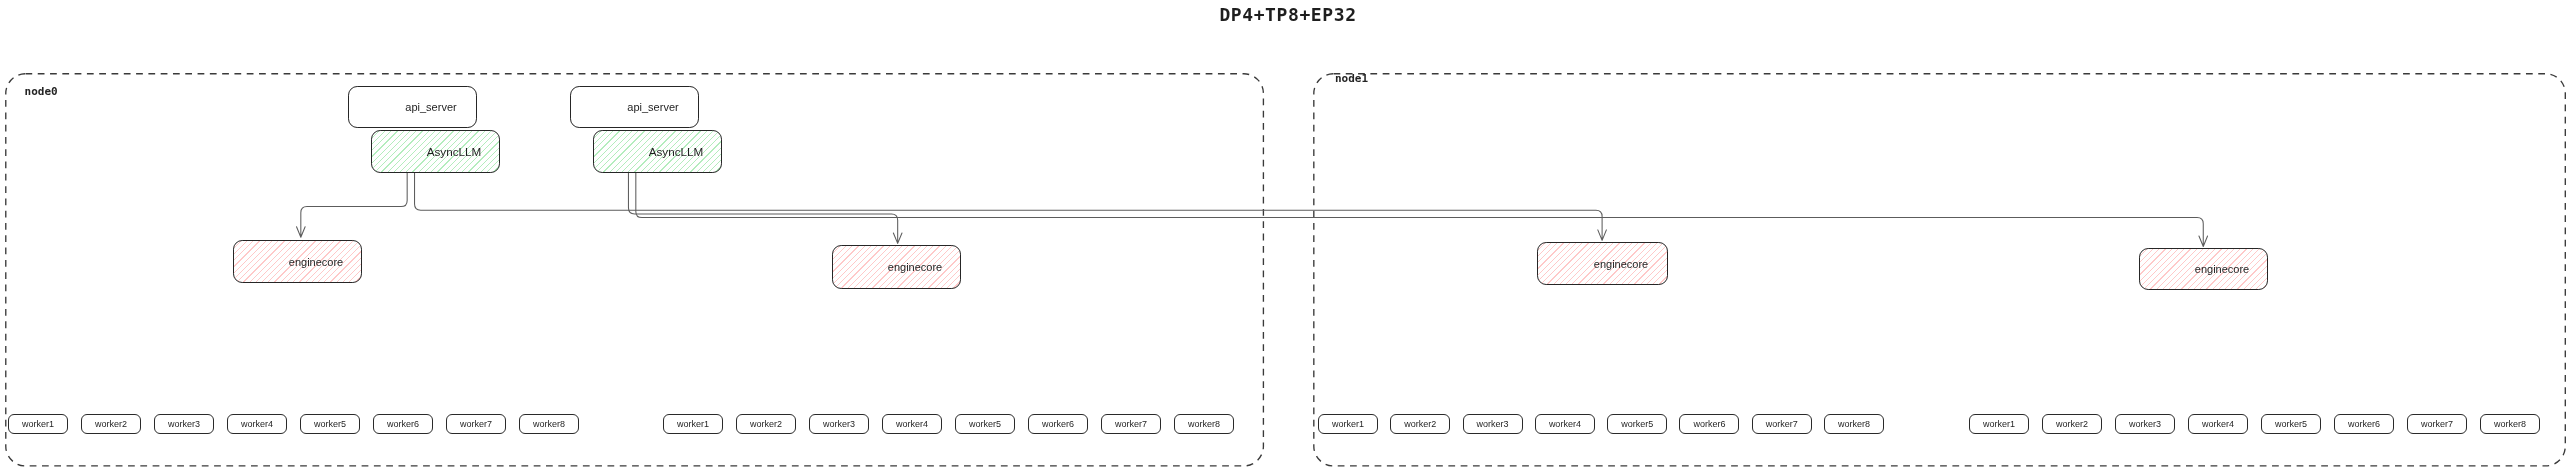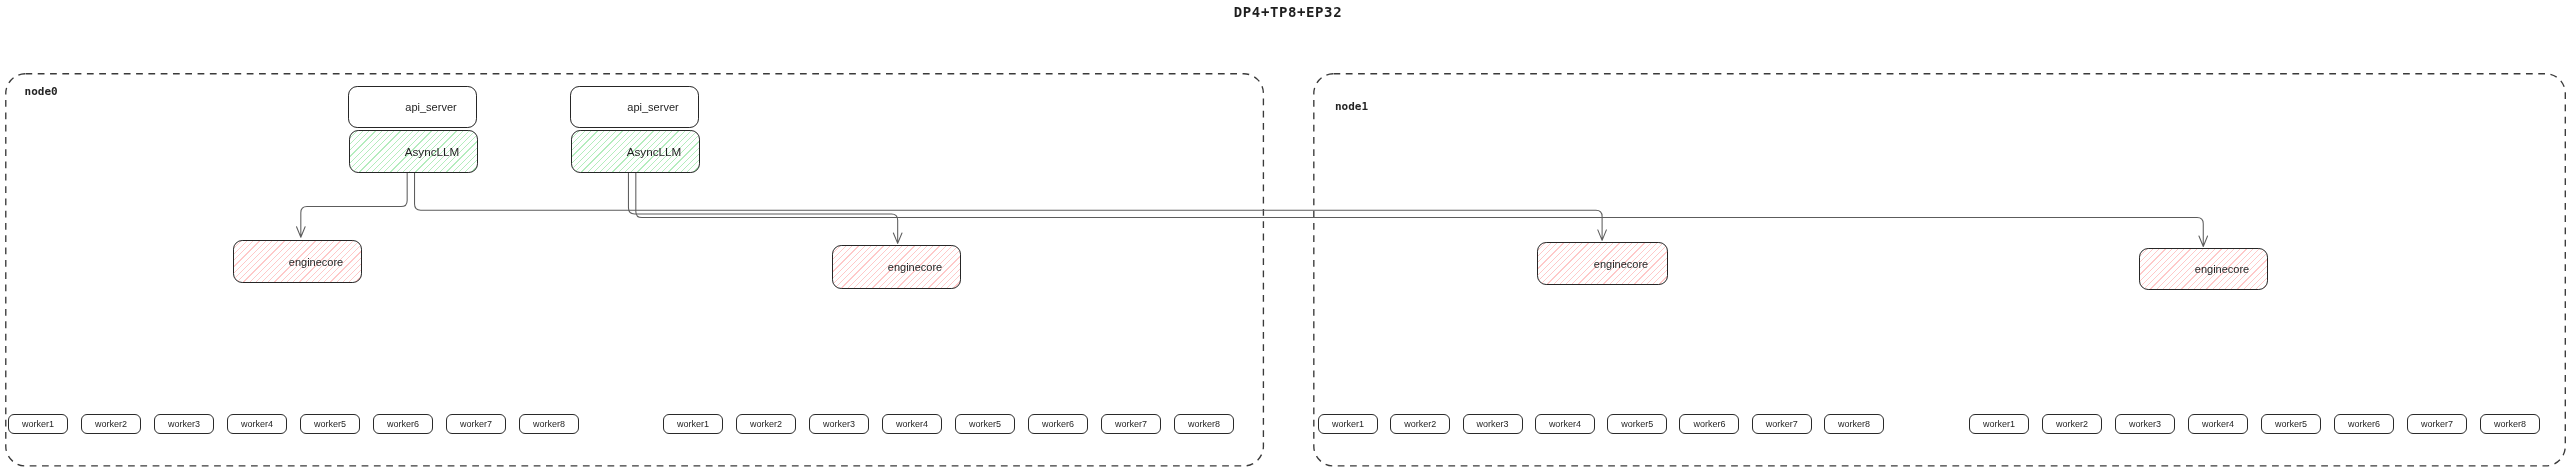--- a/index.html
+++ b/index.html
@@ -8,21 +8,21 @@
     width:2576px;height:469px;
     background:#ffffff;
     font-family:"Liberation Sans",sans-serif;
     color:#1e1e1e;
     overflow:hidden;
   }
   .title{
     position:absolute;top:3.7px;left:0;width:100%;
     text-align:center;
     font-family:"DejaVu Sans Mono",monospace;
-    font-size:14px;font-weight:700;letter-spacing:0.6px;
+    font-size:18px;font-weight:700;letter-spacing:0.6px;
     color:#1e1e1e;
   }
   .overlay{position:absolute;left:0;top:0;width:2576px;height:469px;}
   .node-rect{fill:none;stroke:#3a3a3a;stroke-width:2.2;}
   .conn{fill:none;stroke:#5c5c5c;stroke-width:1.7;stroke-linecap:round;stroke-linejoin:round;}
   .node-label{
     position:absolute;
     font-family:"DejaVu Sans Mono",monospace;
     font-size:11px;font-weight:600;color:#242424;
   }
@@ -32,20 +32,21 @@
     border:1.5px solid #262626;
     border-radius:9.2px;
     background-color:#ffffff;
     display:flex;align-items:center;justify-content:center;
     font-size:11px;color:#1e1e1e;padding-left:37px;
   }
   .box.hatch-green{
     background-image:repeating-linear-gradient(135deg,
       rgba(105,219,124,0.50) 0px, rgba(105,219,124,0.50) 0.9px,
       rgba(0,0,0,0) 0.9px, rgba(0,0,0,0) 4.4px);
+    margin-left:22px;
   }
   .box.hatch-red{
     background-image:repeating-linear-gradient(135deg,
       rgba(255,135,135,0.45) 0px, rgba(255,135,135,0.45) 0.9px,
       rgba(0,0,0,0) 0.9px, rgba(0,0,0,0) 4.4px);
   }
   .worker-row{
     position:absolute;
     display:flex;
   }
@@ -77,21 +78,21 @@
     <path class="conn" d="M 661 281 L 661 326 Q 661 336 651 336 L 498 336 Q 488 336 488 346 L 488 384 M 481 369 L 488 386 L 495 369"></path>
 
     <path class="conn" d="M 673 281 L 673 332 Q 673 342 683 342 L 2595 342 Q 2605 342 2605 352 L 2605 389 M 2598 374 L 2605 391 L 2612 374"></path>
 
     <path class="conn" d="M 1021 281 L 1021 338 Q 1021 348 1031 348 L 1449 348 Q 1459 348 1459 358 L 1459 394 M 1452 379 L 1459 396 L 1466 379"></path>
 
     <path class="conn" d="M 1033 281 L 1033 344 Q 1033 354 1043 354 L 3573 354 Q 3583 354 3583 364 L 3583 399 M 3576 384 L 3583 401 L 3590 384"></path>
   </svg>
 
   <span class="node-label" style="left:24.6px;top:85px;">node0</span>
-  <span class="node-label" style="left:1335px;top:100px;">node1</span>
+  <span class="node-label" style="left:1335px;top:72px;">node1</span>
 
   <div class="box" style="left:348px;top:86px;width:129px;height:42px;">api_server</div>
   <div class="box hatch-green" style="left:349px;top:130px;width:129px;height:43px;font-size:11.7px;">AsyncLLM</div>
 
   <div class="box" style="left:570px;top:86px;width:129px;height:42px;">api_server</div>
   <div class="box hatch-green" style="left:571px;top:130px;width:129px;height:43px;font-size:11.7px;">AsyncLLM</div>
 
   <div class="box hatch-red" style="left:233px;top:240px;width:129px;height:43px;">enginecore</div>
   <div class="box hatch-red" style="left:832px;top:245px;width:129px;height:44px;">enginecore</div>
   <div class="box hatch-red" style="left:1537px;top:242px;width:131px;height:43px;">enginecore</div>

